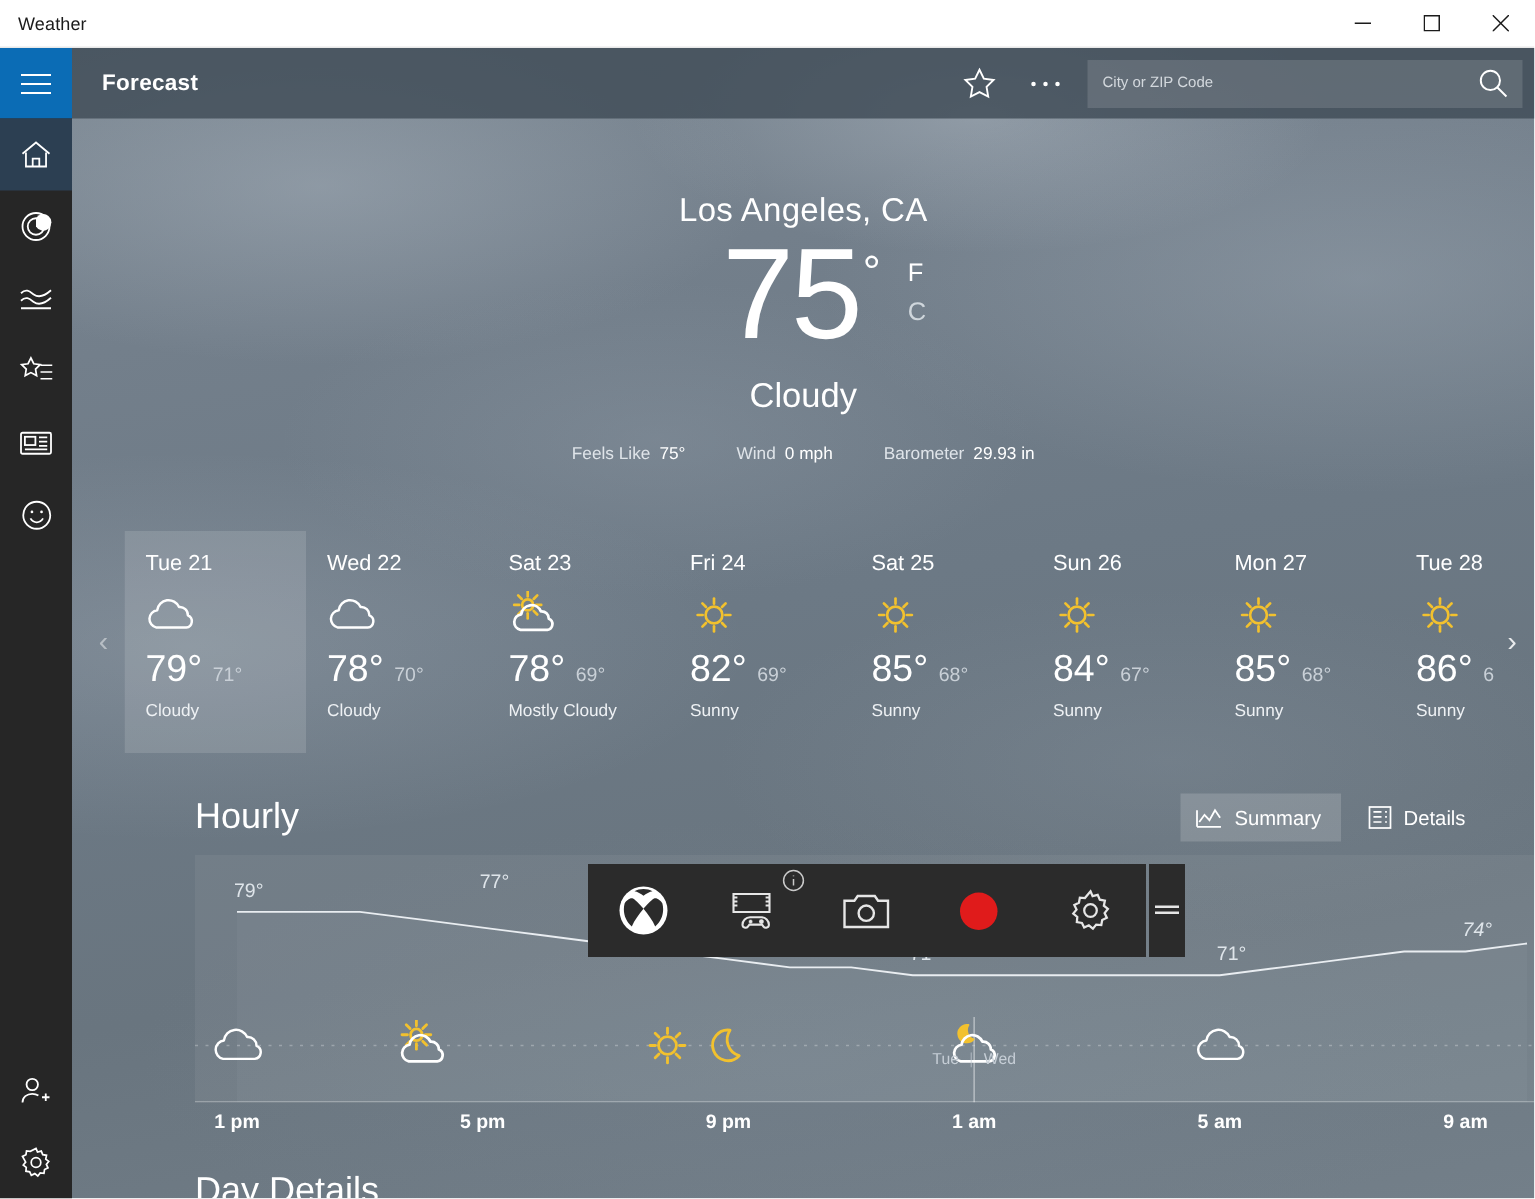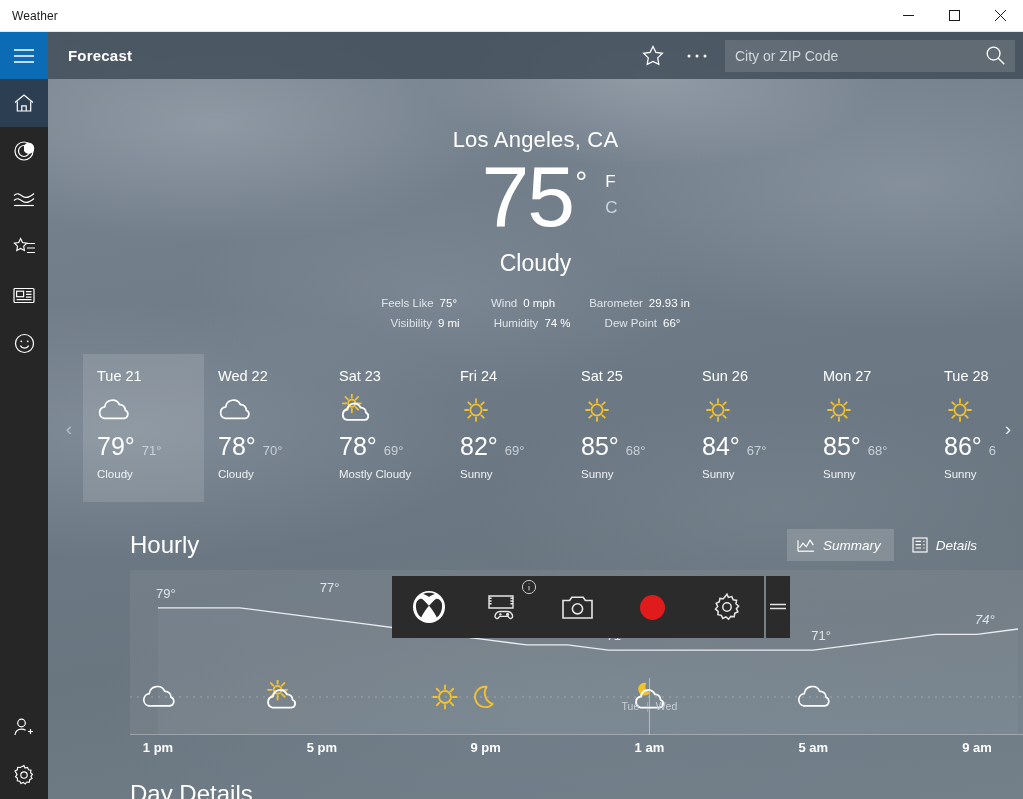--- a/index.html
+++ b/index.html
@@ -77,21 +77,21 @@
     width: 44px; height: 47px; display: flex; align-items: center;
     justify-content: center; color: #fff;
   }
   #searchwrap {
     width: 290px; height: 32px; margin-left: 6px; margin-right: 8px;
     background: rgba(255,255,255,.13); display: flex; align-items: center;
     position: relative;
   }
   #searchwrap input {
     flex: 1 1 auto; height: 32px; background: transparent; border: 0;
-    outline: none; color: #a21caf; font-size: 14px; padding: 0 10px;
+    outline: none; color: #a21caf; font-size: 10px; padding: 0 10px;
     font-family: "Liberation Sans", sans-serif;
   }
   #searchwrap input::placeholder { color: #d3d8dd; opacity: 1; }
   #search-btn {
     width: 40px; height: 32px; display: flex; align-items: center;
     justify-content: center; color: #fff;
   }
 
   
   #current { position: absolute; top: 47px; left: 0; right: 0; text-align: center; }
@@ -144,21 +144,21 @@
 
   
   #hourly-hdr {
     position: absolute; top: 492px; left: 82px; right: 33px; height: 42px;
     display: flex; align-items: center;
   }
   #hourly-title { font-size: 24px; font-weight: 300; }
   #hourly-toggle { margin-left: auto; display: flex; gap: 8px; }
   .tgl {
     height: 32px; padding: 0 13px 0 10px; display: flex; align-items: center;
-    gap: 8px; font-size: 13.5px; color: #fff; font-style: italic;
+    gap: 8px; font-size: 13.5px; color: #fff;
   }
   .tgl.sel { background: rgba(255,255,255,.16); }
 
   
   #chart {
     position: absolute; top: 538px; left: 82px; width: 908px; height: 165px;
     background: rgba(255,255,255,.055);
   }
   #chart svg { display: block; }
   .hr-label { position: absolute; font-size: 13px; color: #dfe5ea; }
@@ -349,31 +349,20 @@
         <div id="stats">
           <div class="row">
             <span class="pair">
               <span class="lbl">Feels Like</span><span class="val">75°</span>
             </span>
             <span class="pair">
               <span class="lbl">Wind</span><span class="val">0 mph</span>
             </span>
             <span class="pair">
               <span class="lbl">Barometer</span><span class="val">29.93 in</span>
-            </span>
-          </div>
-          <div class="row">
-            <span class="pair">
-              <span class="lbl">Visibility</span><span class="val">9 mi</span>
-            </span>
-            <span class="pair">
-              <span class="lbl">Humidity</span><span class="val">74 %</span>
-            </span>
-            <span class="pair">
-              <span class="lbl">Dew Point</span><span class="val">66°</span>
             </span>
           </div>
         </div>
       </div>
 
       <div id="fc-wrap">
         <div id="fc-left">‹</div>
         <div id="fc-track">
             <div class="fc-card sel">
               <div class="fc-day">Tue 21</div>

